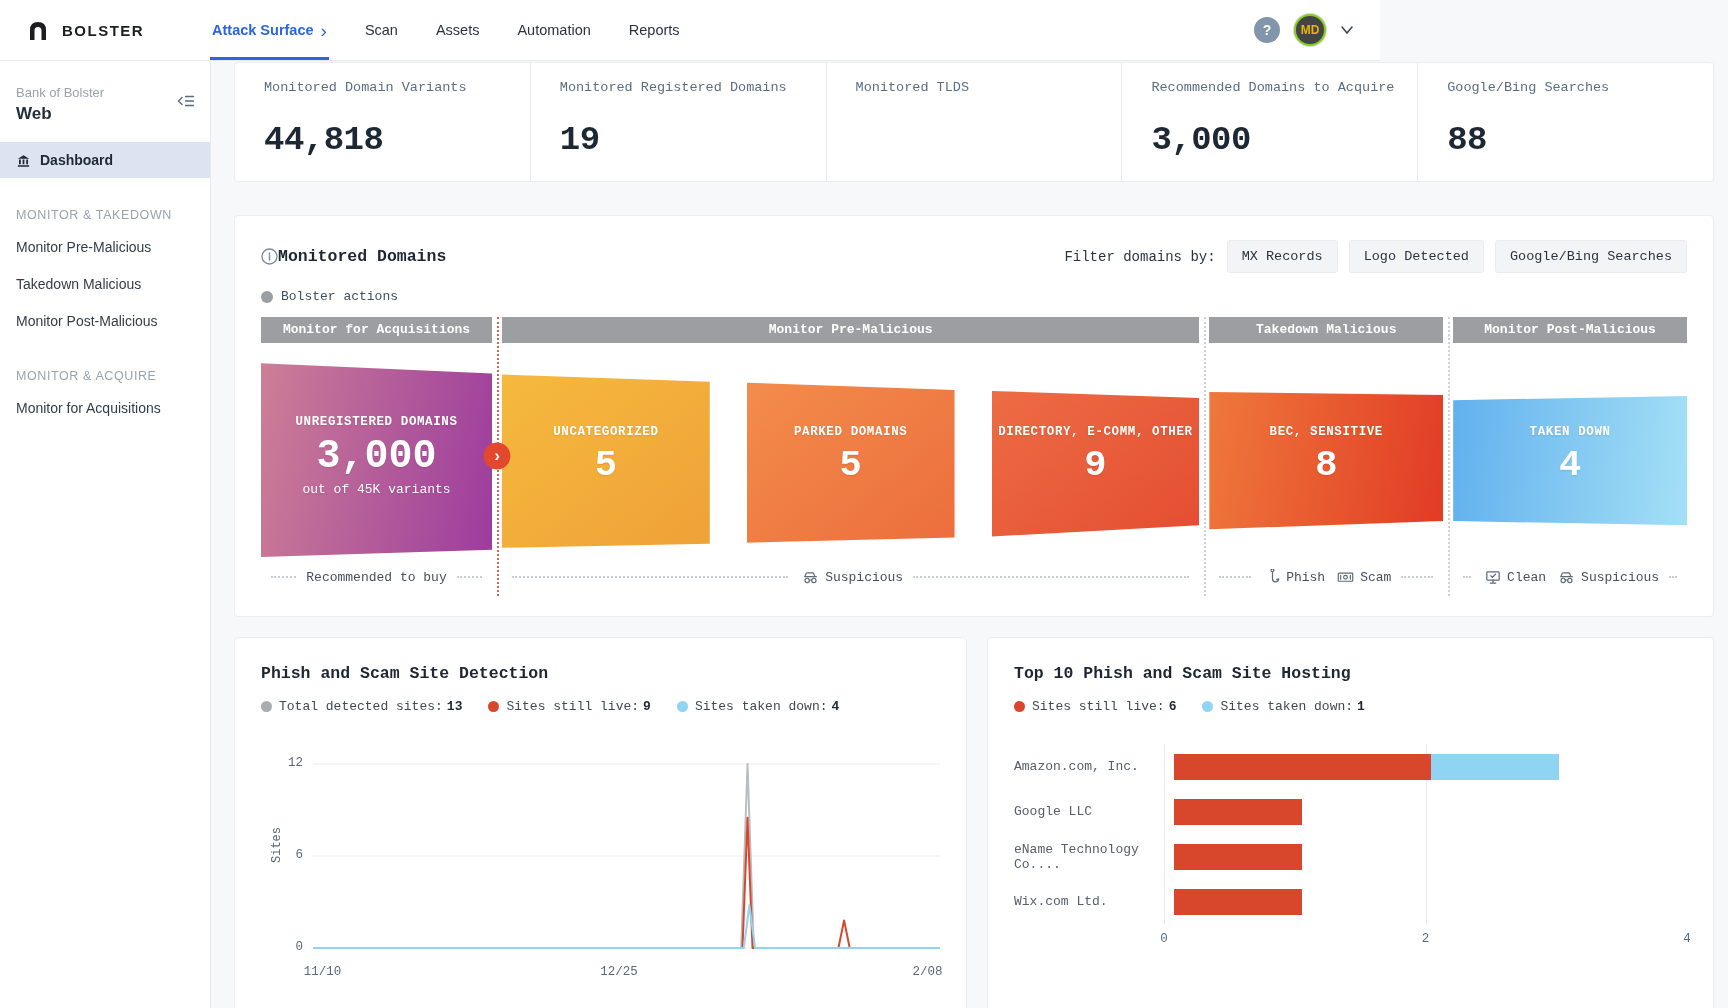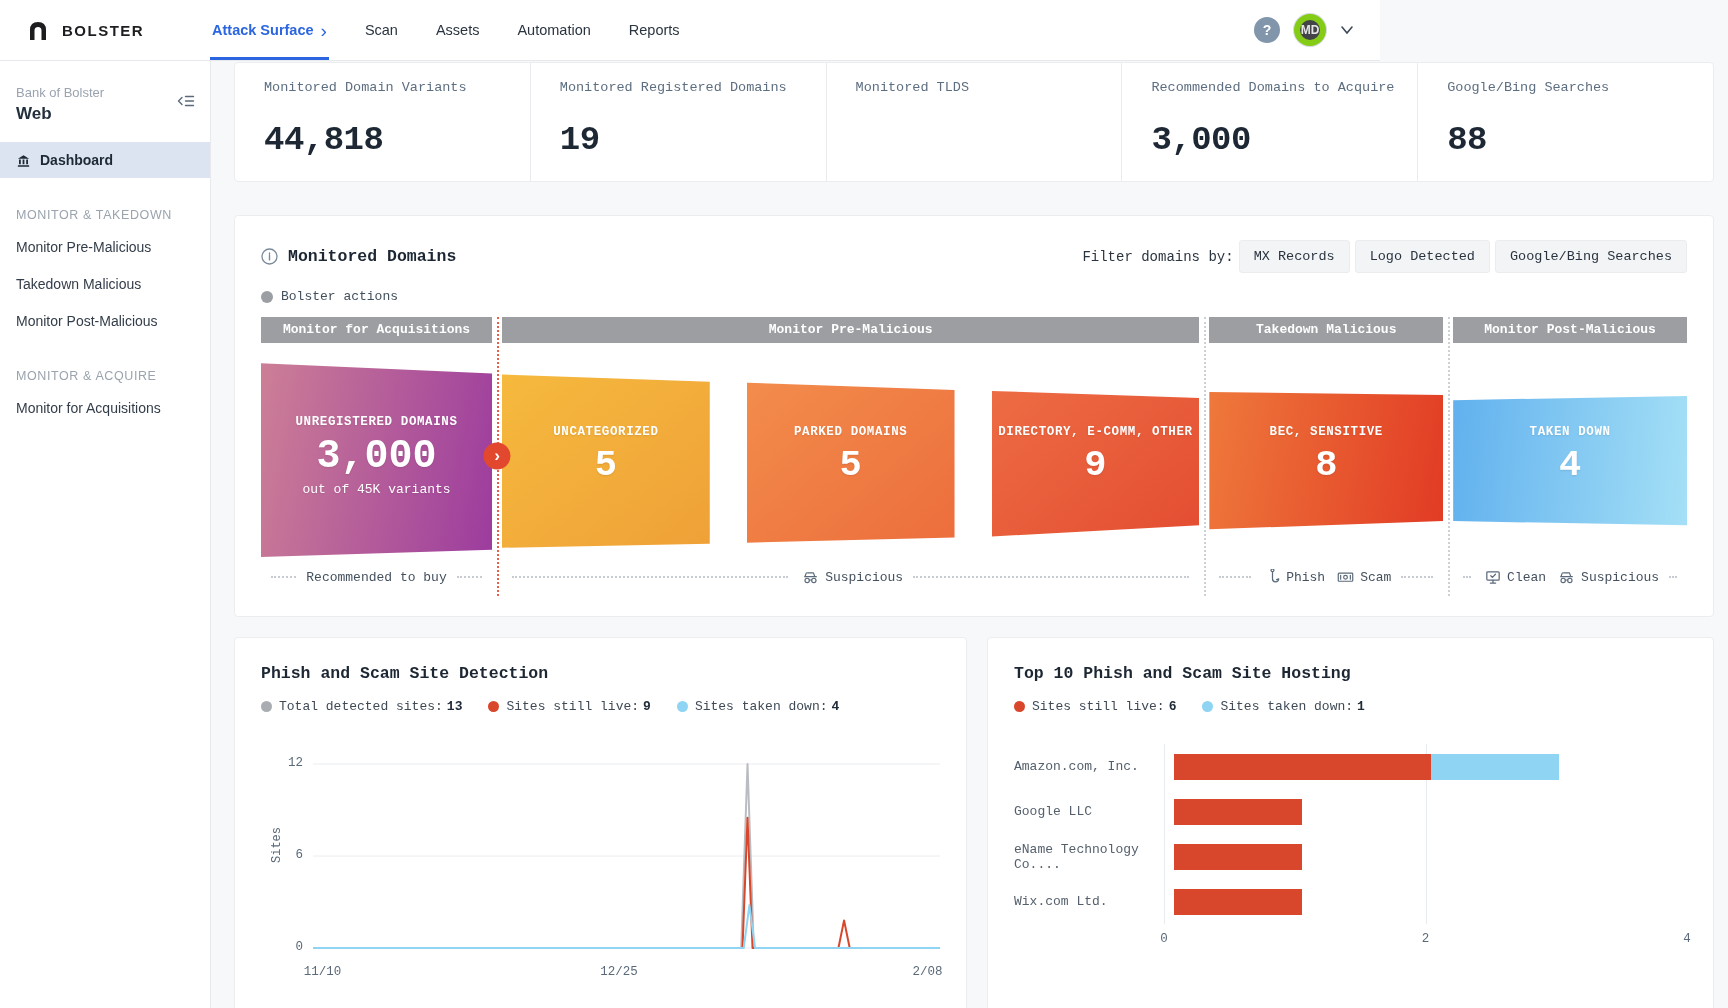--- a/index.html
+++ b/index.html
@@ -14,23 +14,23 @@
   .tabs { display:flex; align-items:center; gap:38px; margin-left:12px; height:100%; }
   .tab { position:relative; height:100%; display:flex; align-items:center; font-size:14.5px;
     color:#2a3440; cursor:pointer; }
   .tab.active { color:#2b66e0; font-weight:600; }
   .tab.active::after { content:""; position:absolute; left:-2px; right:-2px; bottom:0;
     height:3px; background:#2b66e0; }
   .tab .chev { font-size:19px; line-height:1; margin-left:7px; font-weight:400; }
   .nav-right { margin-left:auto; display:flex; align-items:center; gap:14px; margin-right:26px; }
   .help-circle { width:26px; height:26px; border-radius:50%; background:#8296ab; color:#fff;
     font-size:14px; font-weight:700; display:flex; align-items:center; justify-content:center; cursor:pointer; }
-  .avatar { width:32px; height:32px; border-radius:50%; background:#434447; color:#e5e5e5;
+  .avatar { width:32px; height:32px; border-radius:50%; background:#434447; color:#eab308;
     font-size:12px; font-weight:700; display:flex; align-items:center; justify-content:center;
-    border:6px solid #84cc16; box-shadow:0 0 0 1px #d6dade; cursor:pointer; }
+    border:2px solid #84cc16; box-shadow:0 0 0 1px #d6dade; cursor:pointer; }
 
   
   .sidebar { position:fixed; top:61px; left:0; width:211px; bottom:0; background:#fff;
     border-right:1px solid #e7e9ec; z-index:20; }
   .side-head { padding:24px 16px 18px 16px; position:relative; }
   .org-name { font-size:13px; color:#9aa3ae; }
   .workspace { font-size:17px; font-weight:600; color:#222f3d; margin-top:4px; }
   .collapse-btn { position:absolute; right:14px; top:32px; cursor:pointer; }
   .side-item { display:flex; align-items:center; gap:9px; height:36px; padding:0 16px;
     font-size:14px; color:#333d49; cursor:pointer; }
@@ -46,22 +46,22 @@
 
   .stats-card { margin:1px 14px 0 23px; height:120px; display:flex; }
   .stat-col { flex:1; padding:17px 0 0 29px; border-right:1px solid #e9ebee; }
   .stat-col:last-child { border-right:none; }
   .stat-label { font-size:13.5px; color:#5d6e80; }
   .stat-value { font-size:34px; font-weight:700; color:#1d2834; margin-top:26px; letter-spacing:-.5px; }
 
   
   .md-card { margin:33px 14px 0 23px; height:402px; padding:24px 26px; }
   .md-header { display:flex; align-items:center; }
-  .md-title { font-size:16.5px; font-weight:700; color:#1d2733; margin-left:10px; }
-  .md-filters { margin-left:auto; display:flex; align-items:center; gap:5px; }
+  .md-title { font-size:16.5px; font-weight:700; color:#1d2733; }
+  .md-filters { margin-left:auto; display:flex; align-items:center; gap:11px; }
   .filter-label { font-size:14px; color:#2a3440; }
   .filter-btn { background:#f3f4f5; border:1px solid #ececee; border-radius:3px;
     padding:8px 14px; font-size:13.5px; color:#2a3440; font-family:inherit; cursor:pointer; }
   .actions-legend { display:flex; align-items:center; gap:8px; margin-top:16px;
     font-size:13px; color:#42505e;text-align:right; }
   .dot { width:12px; height:12px; border-radius:50%; display:inline-block; }
   .dot-gray { background:#9b9fa4; }
 
   .funnel-wrap { position:relative; margin-top:13px; height:279px; }
   .frow { display:flex; gap:10px; }

